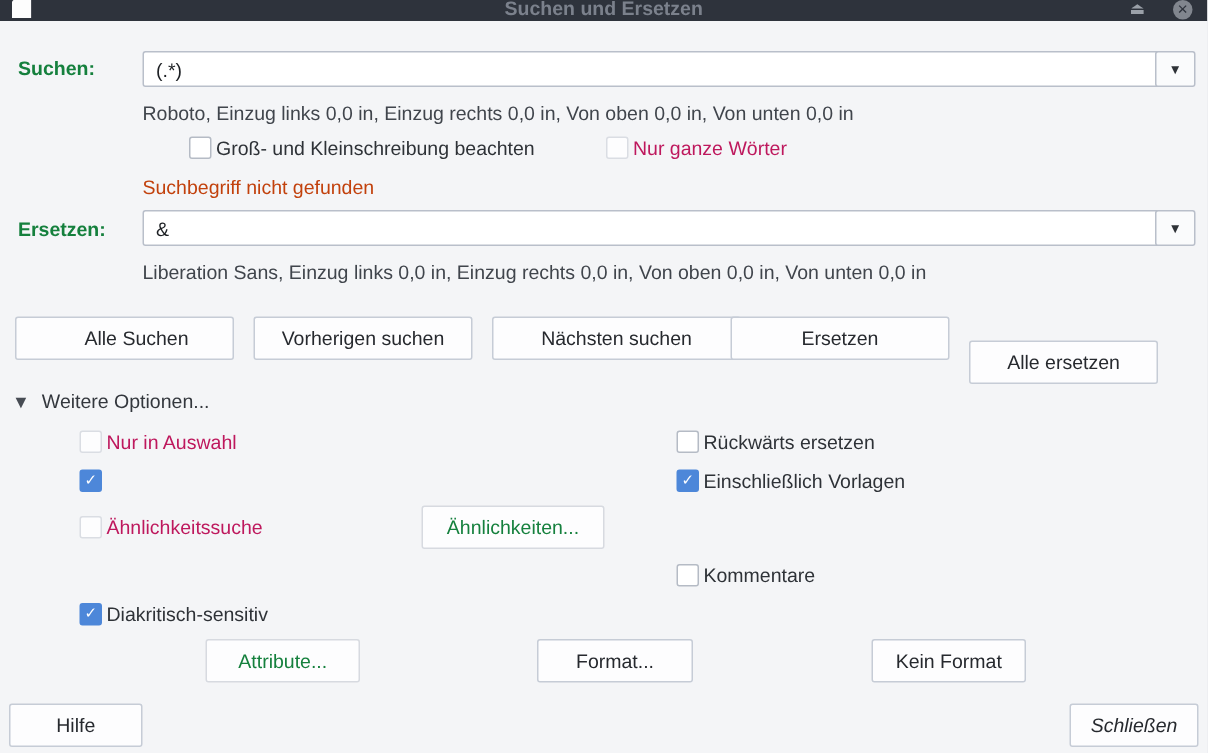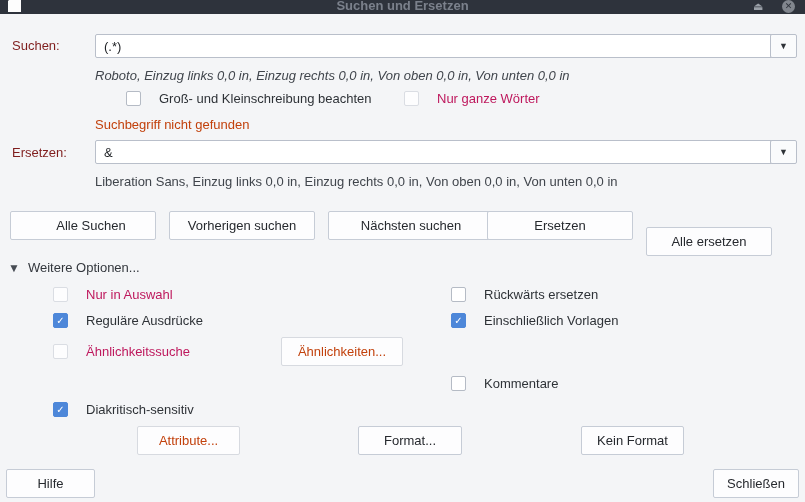--- a/index.html
+++ b/index.html
@@ -21,21 +21,21 @@
   }
   .shade-icon{
     position:absolute;left:753px;top:-2px;color:#9aa0a8;font-size:11px;line-height:16px;
   }
   .close-icon{
     position:absolute;left:782px;top:0px;width:13px;height:13px;border-radius:50%;
     background:#81868e;color:#2e333c;font-size:9px;font-weight:bold;
     display:flex;align-items:center;justify-content:center;line-height:1;
   }
   
-  .lbl-bold{position:absolute;font-weight:normal;color:#7f1d1d;}
+  .lbl-bold{position:absolute;font-weight:bold;color:#15803d;}
   .hint{position:absolute;color:#40454c;white-space:nowrap;}
   .status{position:absolute;color:#c2410c;white-space:nowrap;}
   
   .combobox{position:absolute;left:95px;width:702px;height:24px;}
   .cb-input{
     position:absolute;left:0;top:0;width:672px;height:22px;box-sizing:content-box;
     border:1px solid #b9bfca;border-radius:2px;background:#ffffff;
     padding:0 0 0 8px;font-family:inherit;font-size:13px;color:#1d2024;outline:none;
   }
   .dd-btn{
@@ -43,27 +43,27 @@
     border:1px solid #b9bfca;border-radius:2px;background:#fafbfc;
     display:flex;align-items:center;justify-content:center;color:#2e3237;font-size:9px;
   }
   
   .btn{
     position:absolute;box-sizing:border-box;height:29px;
     background:#fdfdfe;border:1px solid #c6ccd6;border-radius:2px;
     color:#26292e;font-size:13px;display:flex;align-items:center;justify-content:center;
     white-space:nowrap;
   }
-  .btn.disabled{color:#c2410c;border-color:#d7dae0;}
+  .btn.disabled{color:#15803d;border-color:#d7dae0;}
   
   .expander{position:absolute;left:8px;top:260px;display:flex;align-items:center;gap:8px;color:#33373d;}
   .expander .tri{font-size:12px;color:#474c54;line-height:1;}
   
   .cb{
-    position:absolute;display:flex;align-items:center;gap:18px;color:#2e3237;white-space:nowrap;padding-left:31px;
+    position:absolute;display:flex;align-items:center;gap:3px;color:#2e3237;white-space:nowrap;padding-left:31px;
   }
   .cb .box{
     width:13px;height:13px;flex:none;background:#ffffff;border:1px solid #b5bbc5;border-radius:2px;
     display:flex;align-items:center;justify-content:center;
   }
   .cb .tick{display:none;color:#ffffff;font-size:10px;font-weight:bold;line-height:1;}
   .cb.checked .box{background:#4d87d9;border-color:#4d87d9;}
   .cb.checked .tick{display:block;}
   .cb.disabled{color:#be185d;}
   .cb.disabled .box{border-color:#dadde3;background:#fdfdfe;}
@@ -80,21 +80,21 @@
     <span class="close-icon">✕</span>
   </div>
 
   <div class="lbl-bold" style="left:12px;top:38px;">Suchen:</div>
   <div class="combobox" style="top:34px;">
     <input class="cb-input" type="text" value="(.*)" style="">
     <span class="dd-btn">
       <span>▼</span>
     </span>
   </div>
-  <div class="hint" style="left:95px;top:68px;font-style:italic;">Roboto, Einzug links 0,0 in, Einzug rechts 0,0 in, Von oben 0,0 in, Von unten 0,0 in</div>
+  <div class="hint" style="left:95px;top:68px;">Roboto, Einzug links 0,0 in, Einzug rechts 0,0 in, Von oben 0,0 in, Von unten 0,0 in</div>
 
   <div class="cb" style="left:95px;top:91px;">
     <span class="box"></span>
     <span>Groß- und Kleinschreibung beachten</span>
   </div>
   <div class="cb disabled" style="left:373px;top:91px;">
     <span class="box"></span>
     <span>Nur ganze Wörter</span>
   </div>
 
@@ -126,21 +126,20 @@
   </div>
   <div class="cb" style="left:420px;top:287px;">
     <span class="box"></span>
     <span>Rückwärts ersetzen</span>
   </div>
 
   <div class="cb checked" style="left:22px;top:313px;">
     <span class="box">
         <span class="tick">✓</span>
       </span>
-    <span>Reguläre Ausdrücke</span>
   </div>
   <div class="cb checked" style="left:420px;top:313px;">
     <span class="box">
         <span class="tick">✓</span>
       </span>
     <span>Einschließlich Vorlagen</span>
   </div>
 
   <div class="cb disabled" style="left:22px;top:344px;">
     <span class="box"></span>
@@ -158,15 +157,15 @@
         <span class="tick">✓</span>
       </span>
     <span>Diakritisch-sensitiv</span>
   </div>
 
   <div class="btn disabled" style="left:137px;top:426px;width:103px;">Attribute...</div>
   <div class="btn" style="left:358px;top:426px;width:104px;">Format...</div>
   <div class="btn" style="left:581px;top:426px;width:103px;">Kein Format</div>
 
   <div class="btn" style="left:6px;top:469px;width:89px;height:29px;">Hilfe</div>
-  <div class="btn" style="left:713px;top:469px;width:86px;height:29px;">Schließen</div>
+  <div class="btn" style="left:713px;top:469px;width:86px;height:29px;font-style:italic;">Schließen</div>
 
 </div>
 
 </body></html>

